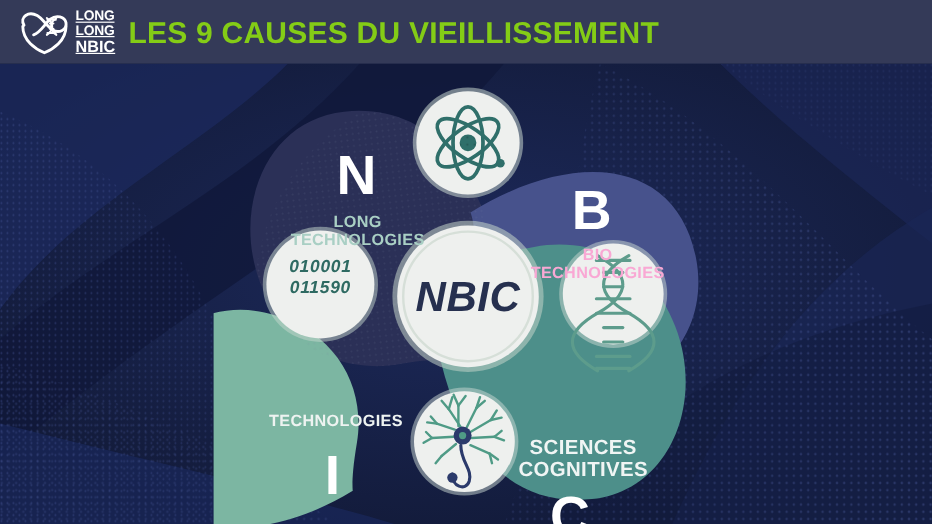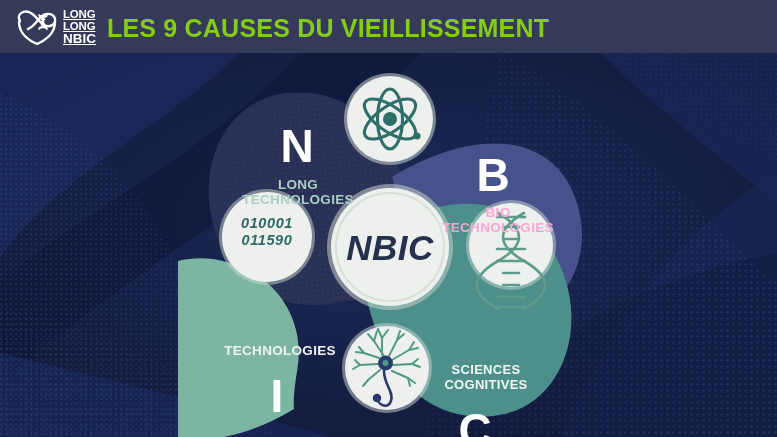--- a/index.html
+++ b/index.html
@@ -88,21 +88,21 @@
 
   
   #b-letter{left:292px;top:99px;width:46px;font-size:46px;}
   #b-caption{left:250px;top:152px;width:140px;font-size:13.5px;color:#f9a8d4;}
 
   
   #i-caption{left:22px;top:290px;width:160px;font-size:13.5px;color:#eef3f1;}
   #i-letter{left:76px;top:320px;width:46px;font-size:46px;}
 
   
-  #c-caption{left:238px;top:310px;width:140px;font-size:13px;color:#f0f5f4;}
+  #c-caption{left:238px;top:310px;width:140px;font-size:17px;color:#f0f5f4;}
   #c-letter{left:274px;top:354px;width:46px;font-size:46px;}
 
   
   #binary{
     position:absolute;left:34px;top:162px;width:110px;
     text-align:center;
     color:#2e6a62;
     font-weight:bold;
     font-size:14.5px;
     line-height:17px;

